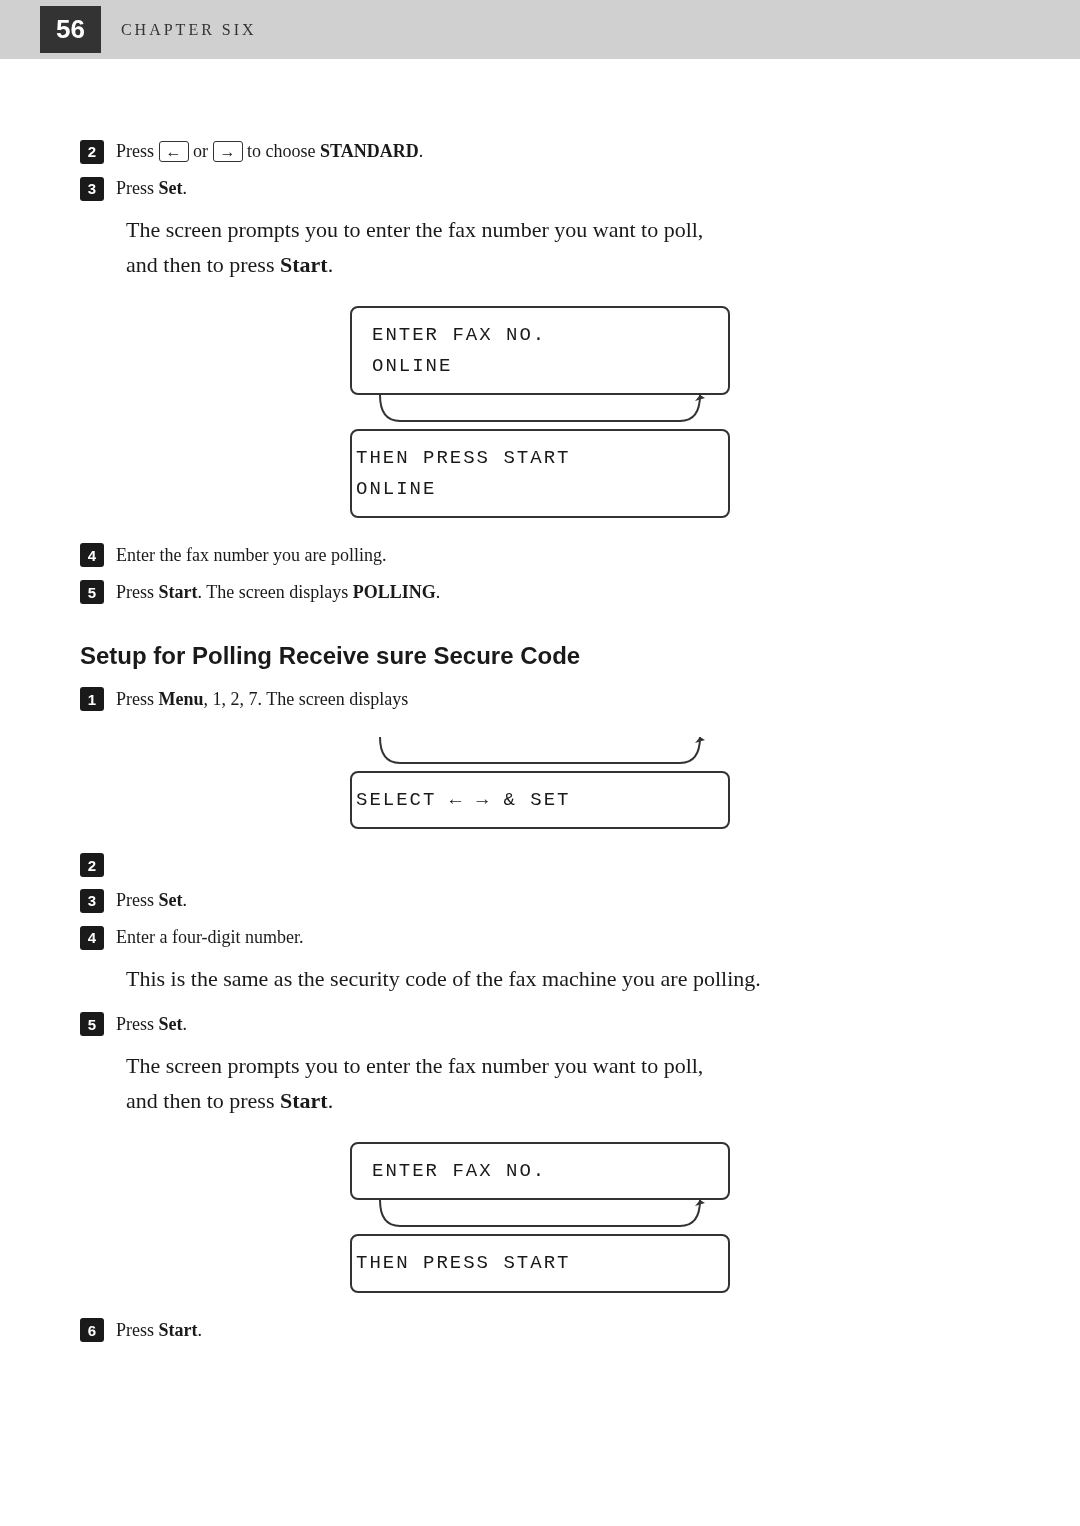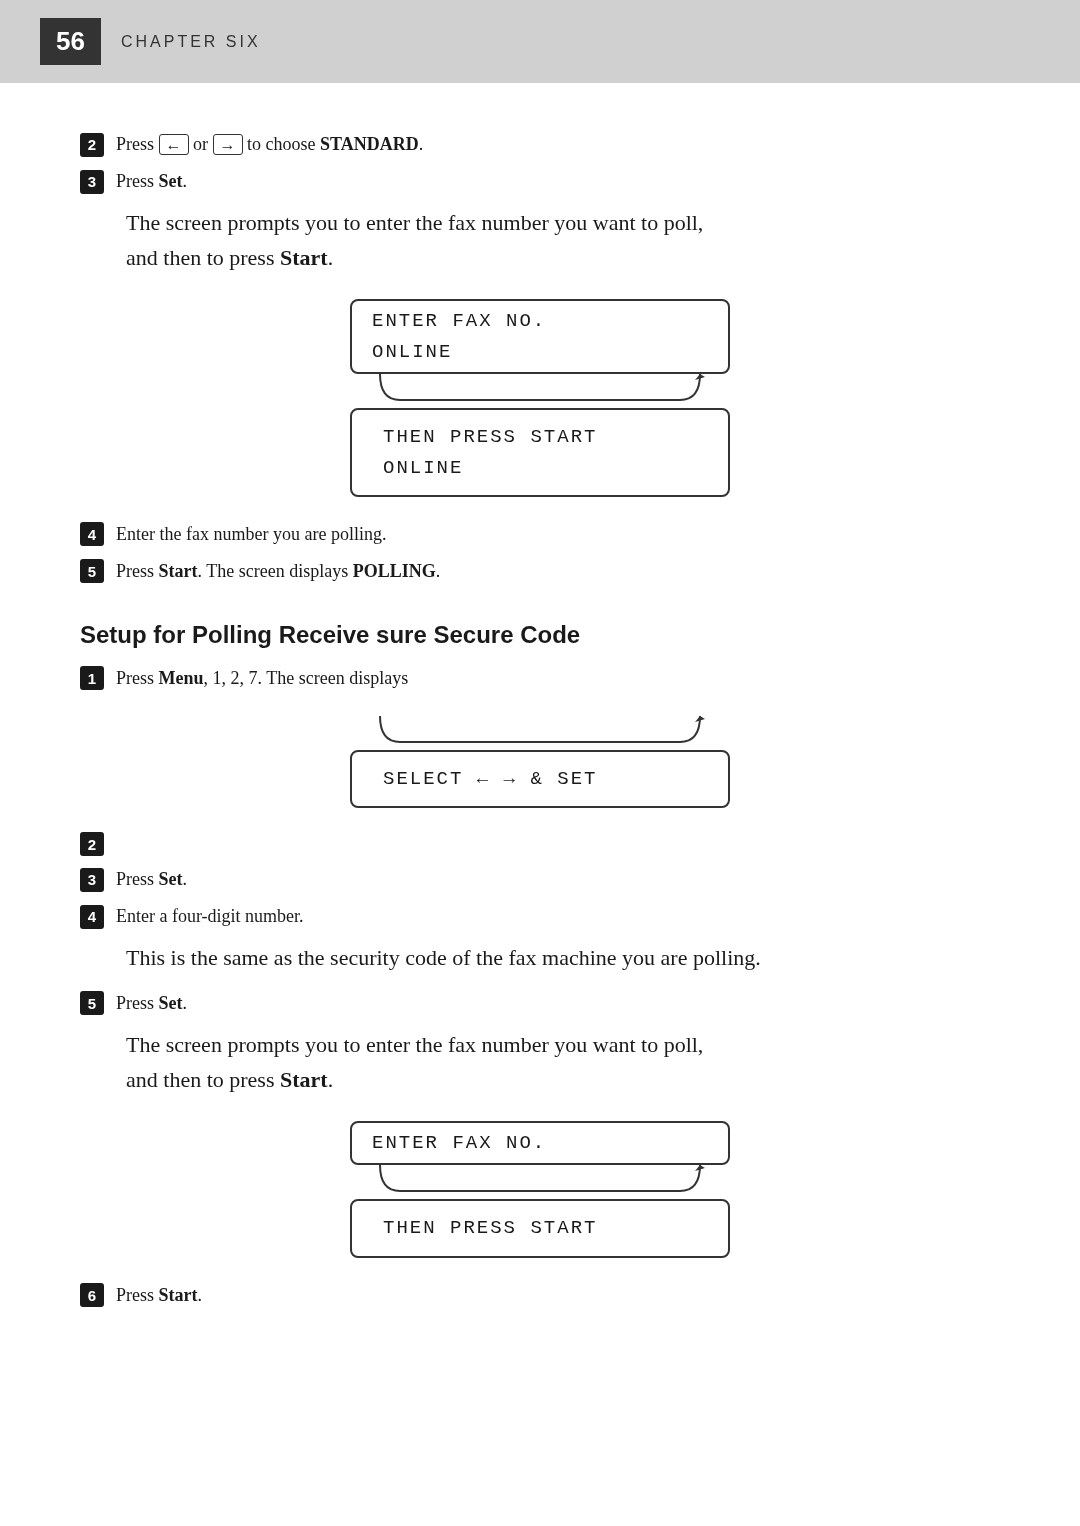--- a/index.html
+++ b/index.html
@@ -7,38 +7,38 @@
       background: #ffffff;
       font-family: 'Times New Roman', Times, serif;
       font-size: 18px;
       color: #1a1a1a;
       width: 1080px;
       min-height: 1526px;
     }
 
     .page-header {
       background: #d0d0d0;
-      padding: 18px 40px;
+      padding: 6px 40px;
       display: flex;
       align-items: center;
       gap: 20px;
-      margin-bottom: 48px;
+      margin-bottom: 79px;
     }
 
     .page-number-box {
       background: #333333;
       color: #ffffff;
       font-size: 26px;
       font-weight: bold;
       padding: 8px 16px;
       font-family: Arial, sans-serif;
     }
 
     .chapter-label {
-      font-family: Liberation Sans, sans-serif;
+      font-family: Liberation Serif, serif;
       font-size: 16px;
       letter-spacing: 3px;
       color: #333333;
     }
 
     .content {
       padding: 0 80px 60px 80px;
     }
 
     .indented-text {
@@ -50,33 +50,33 @@
 
     .screen-wrapper {
       position: relative;
       width: 380px;
       margin: 24px auto;
     }
 
     .top-screen {
       border: 2px solid #333;
       border-radius: 8px;
-      padding: 5px 20px;
+      padding: 12px 20px;
       font-family: 'Courier New', Courier, monospace;
       font-size: 19px;
       letter-spacing: 2px;
       background: #fff;
       width: 100%;
       line-height: 1.6;
     }
 
     .bottom-screen {
       border: 2px solid #333;
       border-radius: 8px;
-      padding: 12px 31px;
+      padding: 12px 4px;
       font-family: 'Courier New', Courier, monospace;
       font-size: 19px;
       letter-spacing: 2px;
       background: #fff;
       width: 100%;
       margin-top: 6px;
       line-height: 1.6;
     }
 
     .curve-connector {

